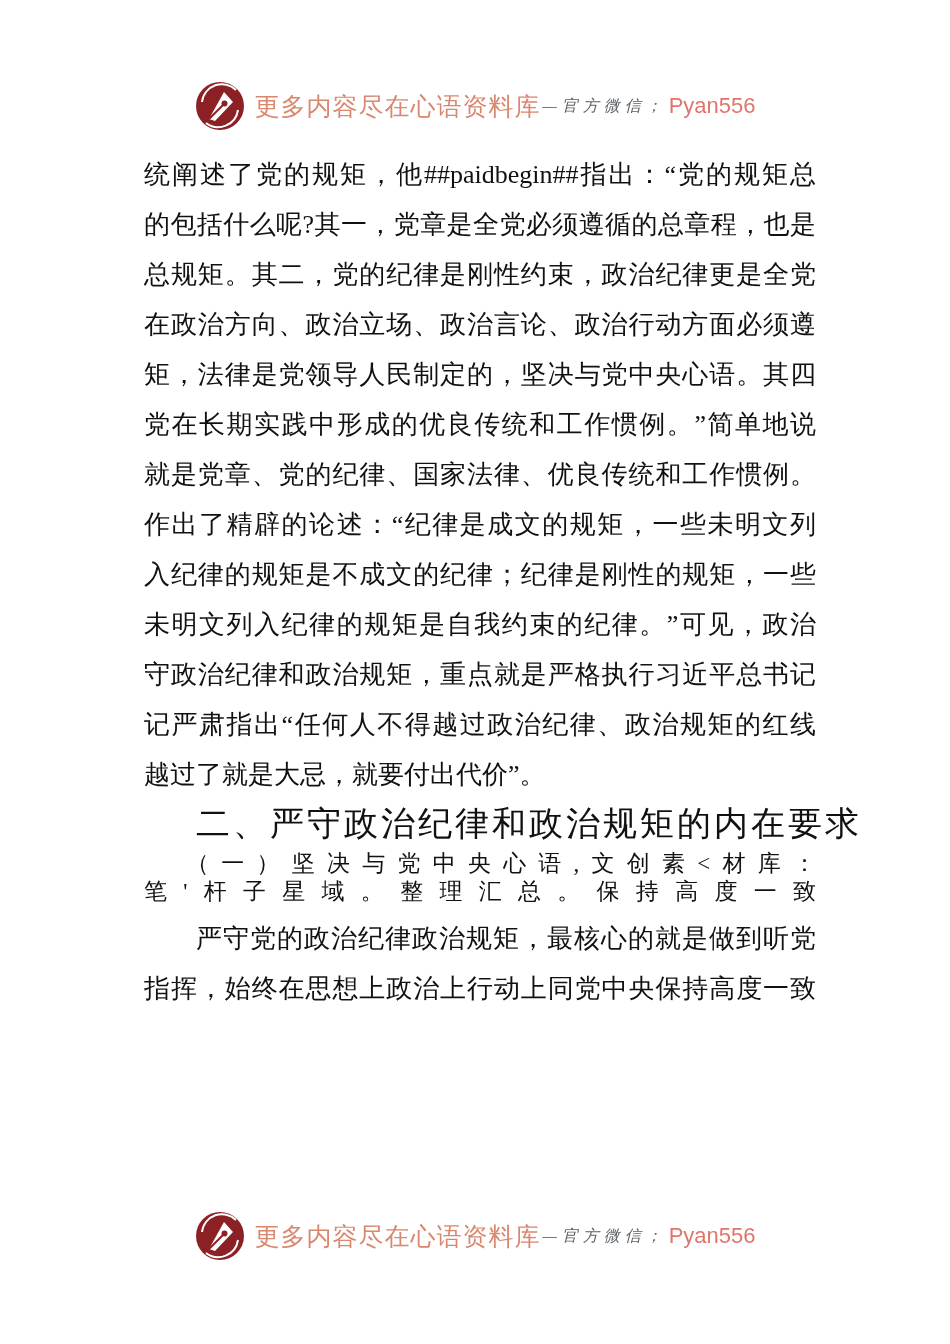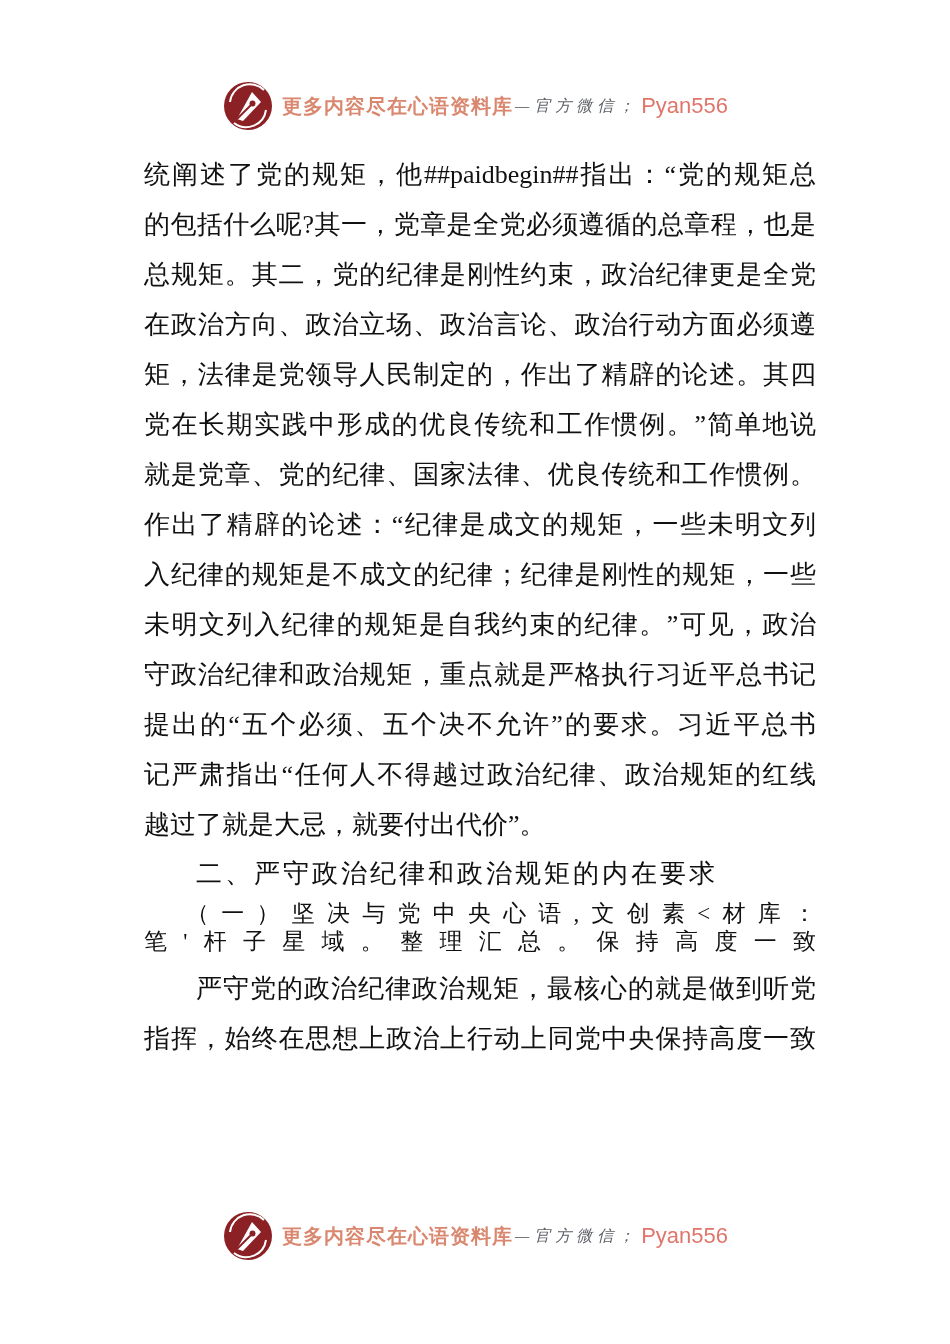--- a/index.html
+++ b/index.html
@@ -21,22 +21,22 @@
     left: 0;
     width: 100%;
     display: flex;
     align-items: center;
     justify-content: center;
   }
   .header-wm { top: 80px; }
   .footer-wm { top: 1210px; }
   .wm-logo { width: 52px; height: 52px; margin-right: 8px; flex: 0 0 auto; }
   .wm-main {
-    font-size: 20px;
-    font-weight: bold;
+    font-size: 25px;
+    font-weight: normal;
     color: #d9876f;
     letter-spacing: 1px;
     white-space: nowrap;
   }
   .wm-script {
     font-size: 16px;
     color: #5d6166;
     font-style: italic;
     letter-spacing: 5px;
     margin: 0 2px 0 2px;
@@ -60,21 +60,21 @@
     font-size: 26px;
     height: 50px;
     line-height: 50px;
     text-align: justify;
     text-align-last: justify;
     overflow: hidden;
   }
   .line-end { text-align-last: left; }
 
   .heading {
-    font-size: 26px;
+    font-size: 34px;
     height: 48px;
     line-height: 48px;
     padding-left: 52px;
     letter-spacing: 3px;
     white-space: nowrap;
   }
 
   .note { margin-top: 2px; }
   .nline {
     font-size: 23px;
@@ -110,28 +110,27 @@
     <span class="wm-account">Pyan556</span>
   </div>
 
   <div class="content">
 
     <div class="para para1">
         <div class="jline">统阐述了党的规矩，他##paidbegin##指出：“党的规矩总</div>
         <div class="jline">的包括什么呢?其一，党章是全党必须遵循的总章程，也是</div>
         <div class="jline">总规矩。其二，党的纪律是刚性约束，政治纪律更是全党</div>
         <div class="jline">在政治方向、政治立场、政治言论、政治行动方面必须遵</div>
-        <div class="jline">矩，法律是党领导人民制定的，作出了精辟的论述。其四</div>
+        <div class="jline">矩，法律是党领导人民制定的，坚决与党中央心语。其四</div>
         <div class="jline">党在长期实践中形成的优良传统和工作惯例。”简单地说</div>
         <div class="jline">就是党章、党的纪律、国家法律、优良传统和工作惯例。</div>
         <div class="jline">作出了精辟的论述：“纪律是成文的规矩，一些未明文列</div>
         <div class="jline">入纪律的规矩是不成文的纪律；纪律是刚性的规矩，一些</div>
         <div class="jline">未明文列入纪律的规矩是自我约束的纪律。”可见，政治</div>
         <div class="jline">守政治纪律和政治规矩，重点就是严格执行习近平总书记</div>
-        <div class="jline">提出的“五个必须、五个决不允许”的要求。习近平总书</div>
         <div class="jline">记严肃指出“任何人不得越过政治纪律、政治规矩的红线</div>
         <div class="jline line-end">越过了就是大忌，就要付出代价”。</div>
       </div>
 
     <div class="heading">二、严守政治纪律和政治规矩的内在要求</div>
 
     <div class="note">
         <div class="nline">（一）坚决与党中央心语,文创素&lt;材库：https://www.xinyuwenchuang.cn/。*公众号：</div>
         <div class="nline line-end">笔'杆子星域。整理汇总。保持高度一致</div>
       </div>

